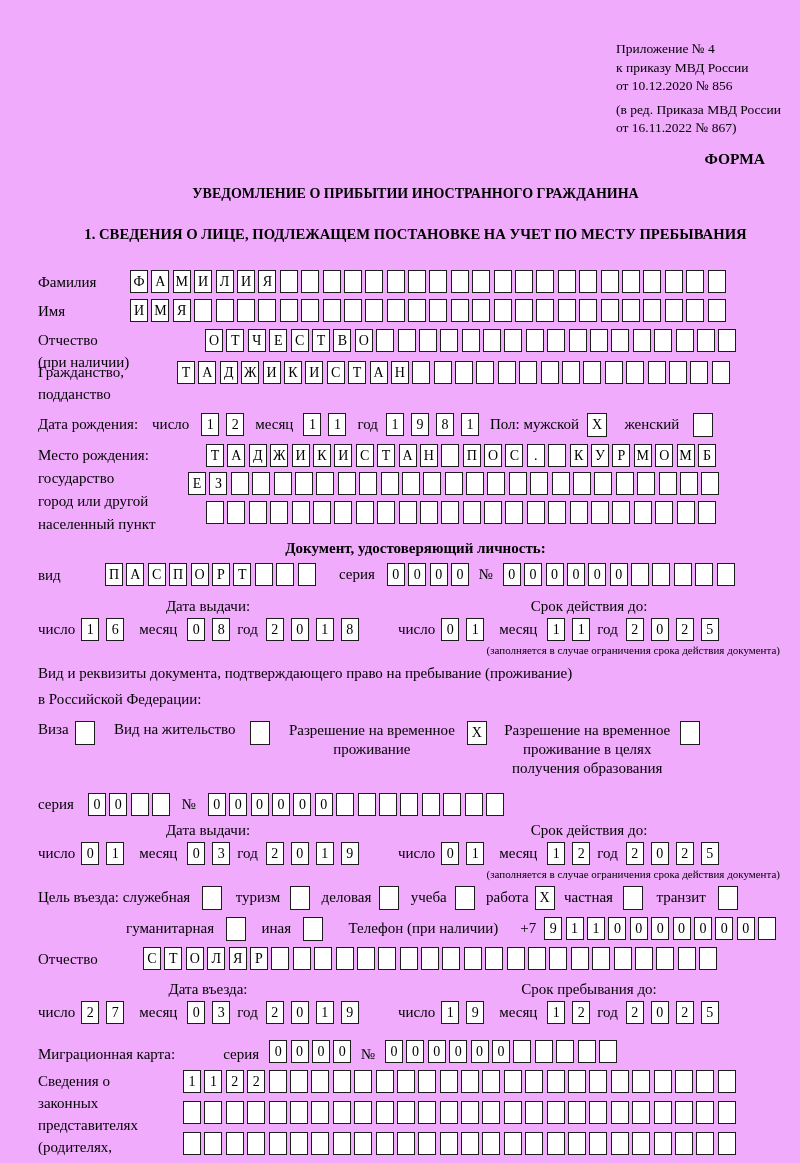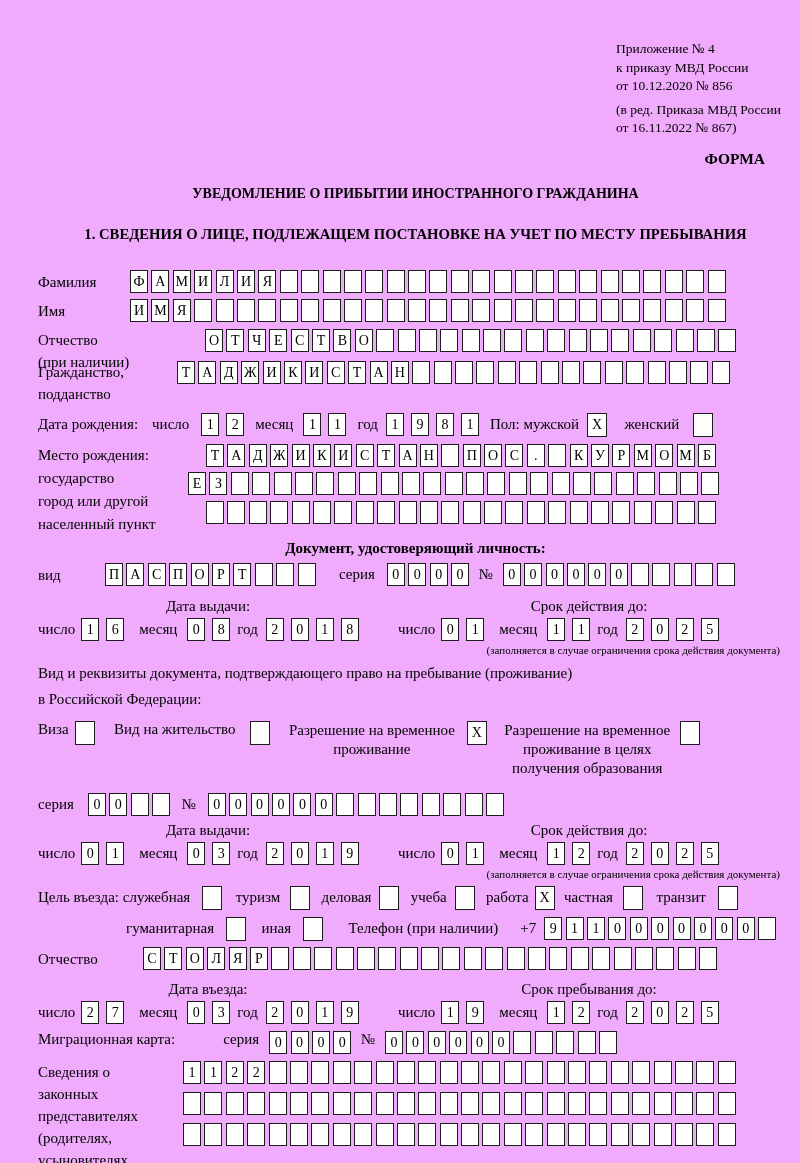--- a/index.html
+++ b/index.html
@@ -632,21 +632,21 @@
         <span class="cells date ml8">
             <span class="cell">2</span>
             <span class="cell">0</span>
             <span class="cell">2</span>
             <span class="cell">5</span>
           </span>
       </div>
     </div>
   </div>
 
-  <div class="frow" style="margin-top:7px; align-items:flex-start">
+  <div class="frow" style="margin-top:16px; align-items:flex-end">
     <span>Миграционная карта:</span>
     <span class="ml22" style="margin-left:48px">серия</span>
     <span class="cells ml10">
         <span class="cell">0</span>
         <span class="cell">0</span>
         <span class="cell">0</span>
         <span class="cell">0</span>
       </span>
     <span class="ml6">№</span>
     <span class="cells ml10">

